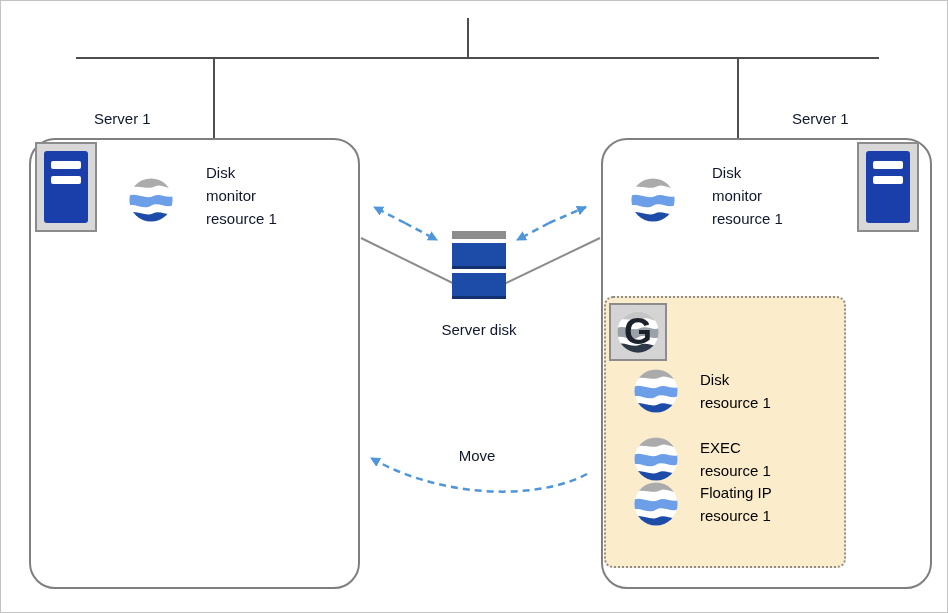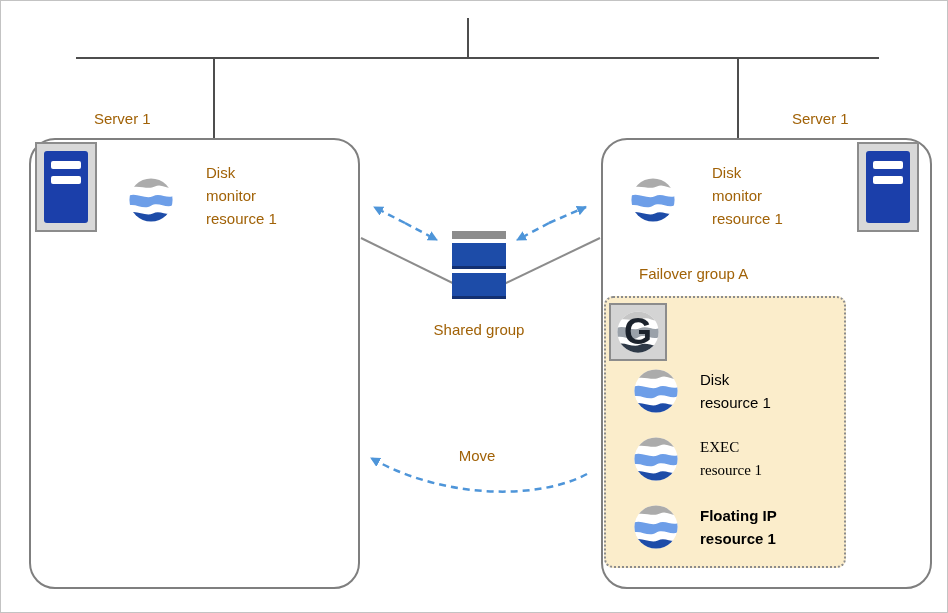--- a/index.html
+++ b/index.html
@@ -1,21 +1,21 @@
 <!DOCTYPE html>
 <html style="--accent-blue: #4e95d9; --line-gray: #4d4d4d; --box-border-gray: #7f7f7f; --group-bg: #fbedcb; --disk-blue: #1d4ca8; --server-icon-blue: #1b3faa; --icon-gray: #ababab; --icon-light-blue: #6d9ee8; --icon-dark-blue: #1d4ca8;"><head>
 <meta charset="utf-8">
 <style>
   * { margin:0; padding:0; box-sizing:border-box; }
   body { background:#ffffff; font-family:"Liberation Sans", sans-serif; }
   .canvas { position:relative; width:948px; height:613px; background:#fff;
             border:1px solid #c3c3c3; overflow:hidden; }
   .overlay { position:absolute; left:0; top:0; width:948px; height:613px; }
 
-  .label { position:absolute; font-size:15px; color:#a16207; line-height:23px; white-space:pre-line; }
+  .label { position:absolute; font-size:15px; color:#0f172a; line-height:23px; white-space:pre-line; }
   .center { text-align:center; }
 
   .server-box { position:absolute; width:331px; height:451px;
                 border:2px solid var(--box-border-gray,#7f7f7f); border-radius:26px; }
   .group-box  { position:absolute; left:603px; top:295px; width:242px; height:272px;
                 background:var(--group-bg,#fbedcb); border:2px dotted #8c8c8c; border-radius:9px; }
 
   .server-icon { position:absolute; width:62px; height:90px; background:#d8d8d8;
                  border:2px solid #8c8c8c; padding:7px; }
   .server-icon-body { width:100%; height:100%; background:var(--server-icon-blue,#1b3faa);
@@ -130,25 +130,24 @@
   </svg>
   <div class="label" style="left:711px; top:160px; width:110px;">Disk
 monitor
 resource 1</div>
 
   <div class="shared-disk">
     <div class="disk-lid"></div>
     <div class="disk-slab"></div>
     <div class="disk-slab"></div>
   </div>
-  <div class="label center" style="left:418px; top:317px; width:120px;">Shared group</div>
+  <div class="label center" style="left:418px; top:317px; width:120px;">Server disk</div>
 
   <div class="label center" style="left:444px; top:443px; width:64px;">Move</div>
 
-  <div class="label" style="left:638px; top:261px;">Failover group A</div>
   <div class="group-box"></div>
 
   <div class="group-icon-box">
     <svg viewBox="0 0 48 48">
       <g clip-path="url(#ballClip)">
         <rect width="48" height="48" fill="#ffffff"></rect>
         <path class="g-top" d="M0,0 H48 V10 C42,15 36,6 28,10 C20,14 10,7 0,12 Z"></path>
         <path class="g-mid" d="M0,20 C8,15 18,24 26,20 C34,16 42,24 48,19 L48,29 C40,34 32,25 24,30 C16,35 8,27 0,30 Z"></path>
         <path class="g-bot" d="M0,38 C8,33 18,42 26,38 C34,34 42,42 48,37 L48,48 H0 Z"></path>
       </g>
@@ -162,34 +161,34 @@
         <rect width="48" height="48" fill="#ffffff"></rect>
         <path class="w-gray" d="M0,0 H48 V10 C42,15 36,6 28,10 C20,14 10,7 0,12 Z"></path>
         <path class="w-lblue" d="M0,20 C8,15 18,24 26,20 C34,16 42,24 48,19 L48,29 C40,34 32,25 24,30 C16,35 8,27 0,30 Z"></path>
         <path class="w-dblue" d="M0,38 C8,33 18,42 26,38 C34,34 42,42 48,37 L48,48 H0 Z"></path>
       </g>
     </svg>
     <div class="res-label">Disk
 resource 1</div>
   </div>
 
-  <div class="resource-row" style="left:632px; top:435px;font-family:Liberation Serif, serif;">
+  <div class="resource-row" style="left:632px; top:435px;">
     <svg class="wave-icon" viewBox="0 0 48 48">
       <g clip-path="url(#ballClip)">
         <rect width="48" height="48" fill="#ffffff"></rect>
         <path class="w-gray" d="M0,0 H48 V10 C42,15 36,6 28,10 C20,14 10,7 0,12 Z"></path>
         <path class="w-lblue" d="M0,20 C8,15 18,24 26,20 C34,16 42,24 48,19 L48,29 C40,34 32,25 24,30 C16,35 8,27 0,30 Z"></path>
         <path class="w-dblue" d="M0,38 C8,33 18,42 26,38 C34,34 42,42 48,37 L48,48 H0 Z"></path>
       </g>
     </svg>
     <div class="res-label">EXEC
 resource 1</div>
   </div>
 
-  <div class="resource-row" style="left:632px; top:503px;font-weight:bold;">
+  <div class="resource-row" style="left:632px; top:480px;">
     <svg class="wave-icon" viewBox="0 0 48 48">
       <g clip-path="url(#ballClip)">
         <rect width="48" height="48" fill="#ffffff"></rect>
         <path class="w-gray" d="M0,0 H48 V10 C42,15 36,6 28,10 C20,14 10,7 0,12 Z"></path>
         <path class="w-lblue" d="M0,20 C8,15 18,24 26,20 C34,16 42,24 48,19 L48,29 C40,34 32,25 24,30 C16,35 8,27 0,30 Z"></path>
         <path class="w-dblue" d="M0,38 C8,33 18,42 26,38 C34,34 42,42 48,37 L48,48 H0 Z"></path>
       </g>
     </svg>
     <div class="res-label">Floating IP
 resource 1</div>

